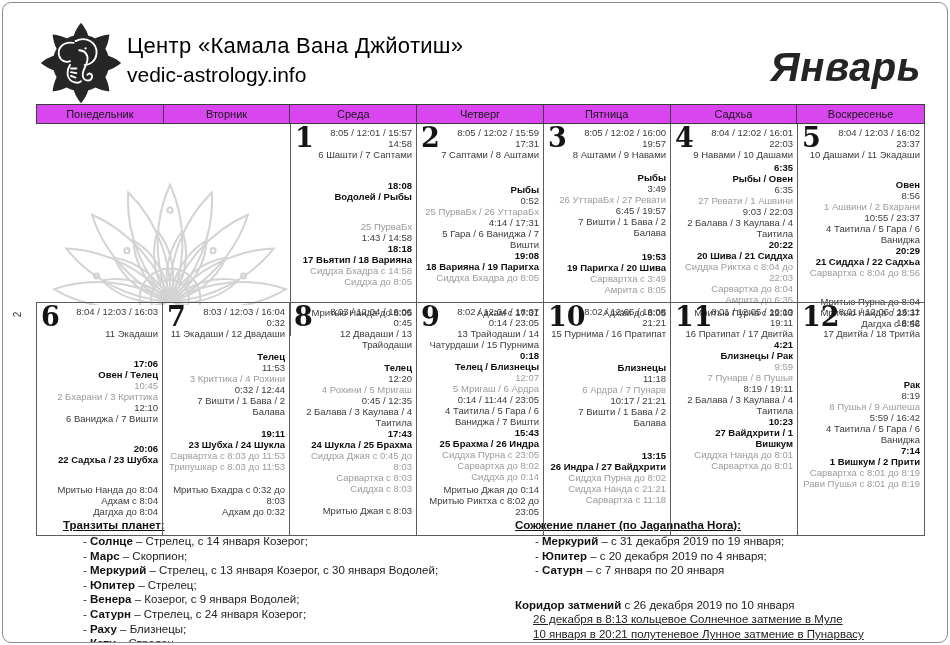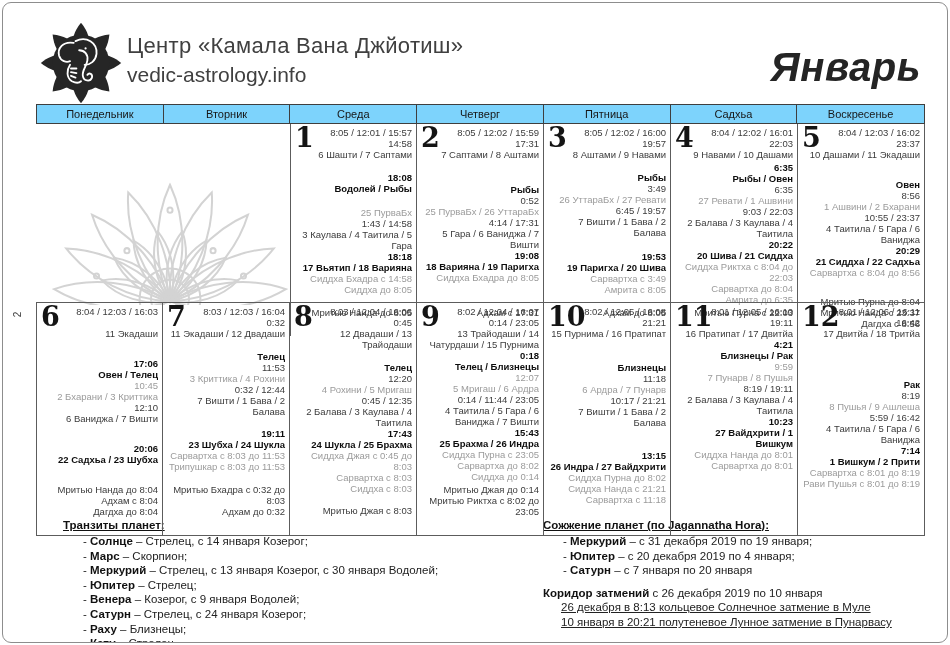--- a/index.html
+++ b/index.html
@@ -1,57 +1,57 @@
 <!DOCTYPE html>
 <html><head>
 <meta charset="utf-8">
 <style>
   html,body{margin:0;padding:0;background:#fff;}
   body{width:950px;height:645px;position:relative;font-family:"Liberation Sans",sans-serif;overflow:hidden;}
   .page{position:absolute;inset:2px;border:1px solid #8d8d8d;border-radius:9px;background:#fff;overflow:hidden;}
 
   
   .logo{position:absolute;left:36px;top:18px;width:84px;height:84px;}
-  .brand{position:absolute;left:124px;top:30px;color:#404040;}
+  .brand{position:absolute;left:124px;top:30px;color:#000000;}
   .brand .t1{font-size:22px;letter-spacing:.3px;}
   .brand .t2{font-size:21px;margin-top:4px;}
   .month{position:absolute;right:26px;top:42px;font-size:40px;font-weight:bold;font-style:italic;color:#242424;letter-spacing:.5px;margin-left:9px;}
   .pagenum{position:absolute;left:12px;top:306px;font-size:10px;color:#3c3c3c;transform:rotate(-90deg);}
 
   
   .mandala{position:absolute;left:34px;top:168px;width:266px;height:134px;opacity:.85;pointer-events:none;}
 
   
   .cal{position:absolute;left:33px;top:101px;width:889px;}
-  .cal-header{display:grid;grid-template-columns:repeat(7,1fr);border:1px solid #3e3e3e;box-sizing:border-box;height:20px;background:#7dd3fc;position:relative;z-index:2;}
+  .cal-header{display:grid;grid-template-columns:repeat(7,1fr);border:1px solid #3e3e3e;box-sizing:border-box;height:20px;background:#d946ef;position:relative;z-index:2;}
   .hcell{border-right:1px solid #3e3e3e;display:flex;align-items:center;justify-content:center;font-size:11px;color:#171717;}
   .hcell:last-child{border-right:none;}
   .rowgrid{display:grid;grid-template-columns:repeat(7,1fr);position:relative;z-index:1;}
   .row1{height:178px;}
   .row2{height:205px;}
   .cell{position:relative;box-sizing:border-box;display:flex;flex-direction:column;padding:3px 4px 7px 4px;text-align:right;background:transparent;
         border-right:1px solid #5c5c5c;}
   .row2 .cell{border-top:1px solid #5c5c5c;border-bottom:1px solid #5c5c5c;}
   .cell.first{border-left:1px solid #5c5c5c;}
   .cell.ghost{border:none;padding:0;}
   .daynum{position:absolute;left:4px;top:0px;font-family:"DejaVu Serif",serif;font-weight:700;font-size:27px;line-height:1.05;color:#141414;}
   .ln{font-size:9.5px;line-height:11px;color:#3b3b3b;}
   .ln.b{font-weight:bold;color:#0d0d0d;}
   .ln.g{color:#9b9b9b;}
   .ln.e{height:11px;}
   .sp{flex:1 1 auto;min-height:2px;}
 
   
   .foot{position:absolute;top:516px;font-size:11.5px;color:#222;}
   .foot-left{left:60px;width:430px;}
-  .foot-right{left:540px;width:390px;}
+  .foot-right{left:512px;width:390px;}
   .ftitle{font-weight:bold;text-decoration:underline;color:#111;margin-bottom:3px;}
   .fitem{margin-left:20px;line-height:14.6px;}
   .fitem b{color:#111;}
-  .corridor{margin-top:8px;line-height:14.6px;}
+  .corridor{margin-top:20px;line-height:14.6px;}
   .corridor b{color:#111;}
   .cline{margin-left:18px;line-height:14.6px;text-decoration:underline;}
 </style>
 </head>
 <body>
 
 <div class="page">
 
   <svg class="logo" viewBox="-46 -46 92 92">
     <g fill="#262626">
@@ -134,21 +134,20 @@
           <span class="daynum">1</span>
           <div class="ln">8:05 / 12:01 / 15:57</div>
           <div class="ln">14:58</div>
           <div class="ln">6 Шашти / 7 Саптами</div>
           <div class="sp"></div>
           <div class="ln b">18:08</div>
           <div class="ln b">Водолей / Рыбы</div>
           <div class="sp"></div>
           <div class="ln g">25 ПурваБх</div>
           <div class="ln">1:43 / 14:58</div>
-          <div class="ln">3 Каулава / 4 Таитила / 5 Гара</div>
           <div class="ln b">18:18</div>
           <div class="ln b">17 Вьятип / 18 Варияна</div>
           <div class="ln g">Сиддха Бхадра с 14:58</div>
           <div class="ln g">Сиддха до 8:05</div>
           <div class="sp"></div>
           <div class="ln">Мритью Нанда до 8:05</div>
           <div class="ln e"></div>
         </div>
         <div class="cell">
           <span class="daynum">2</span>

